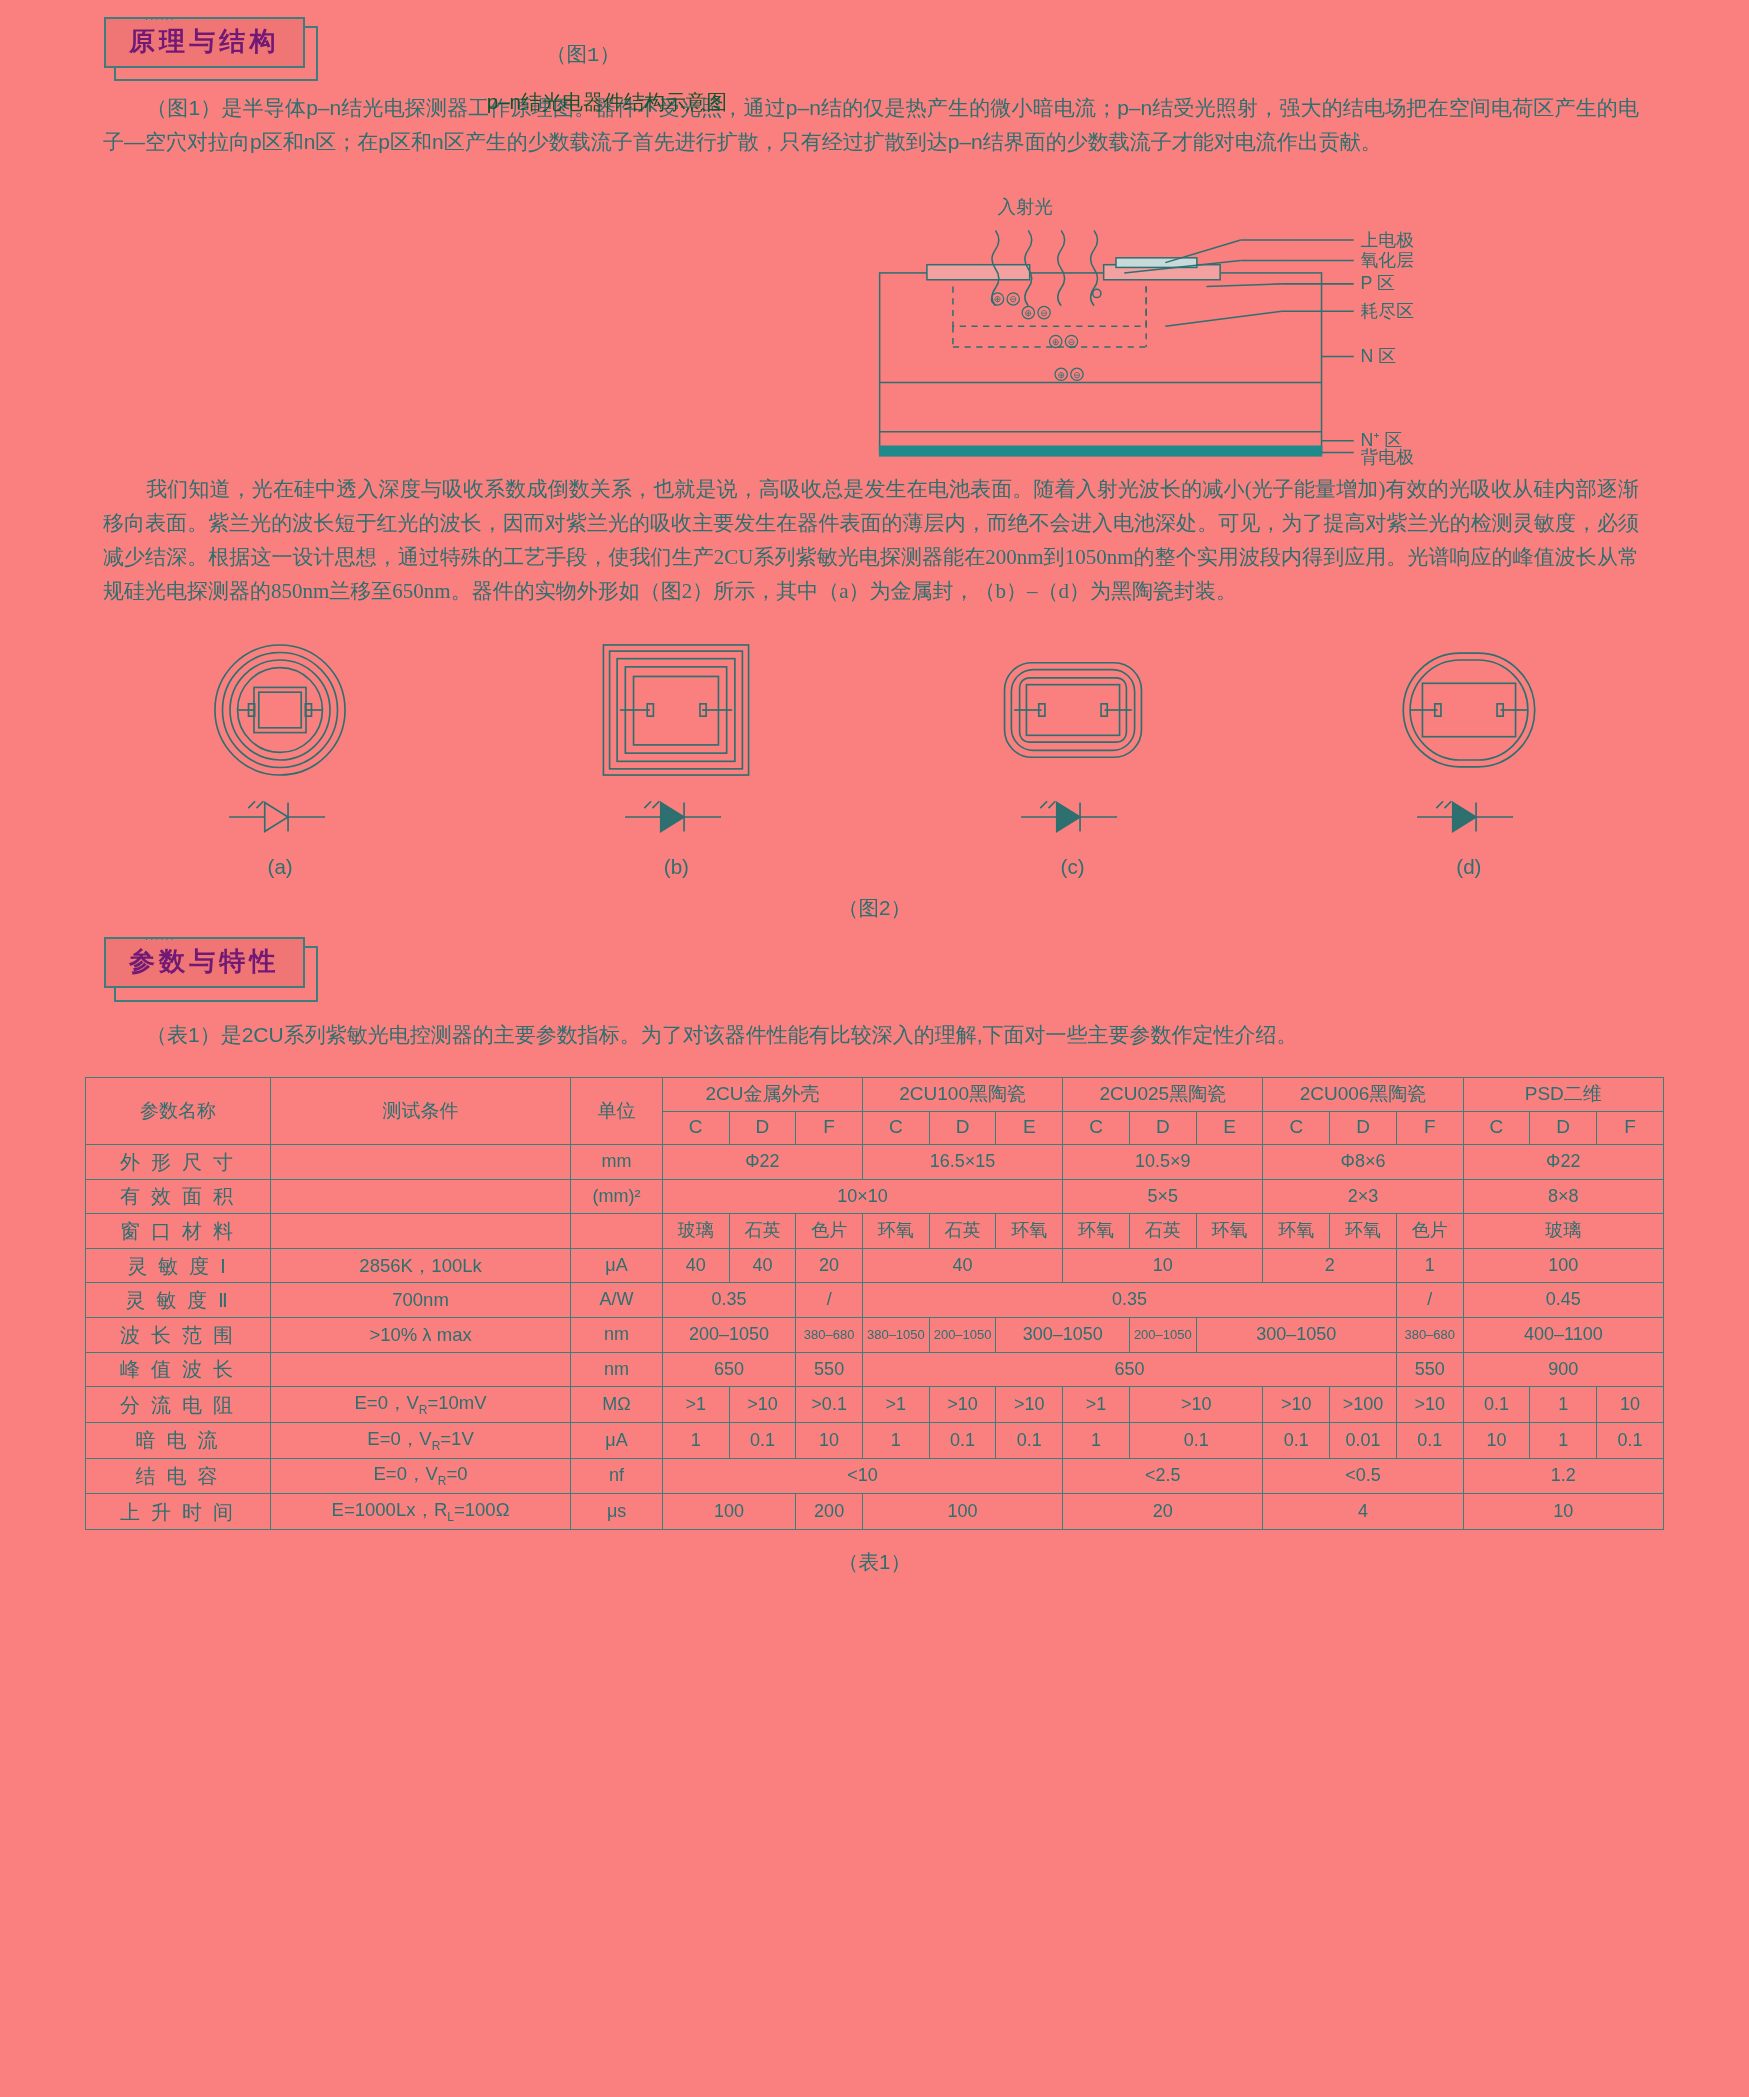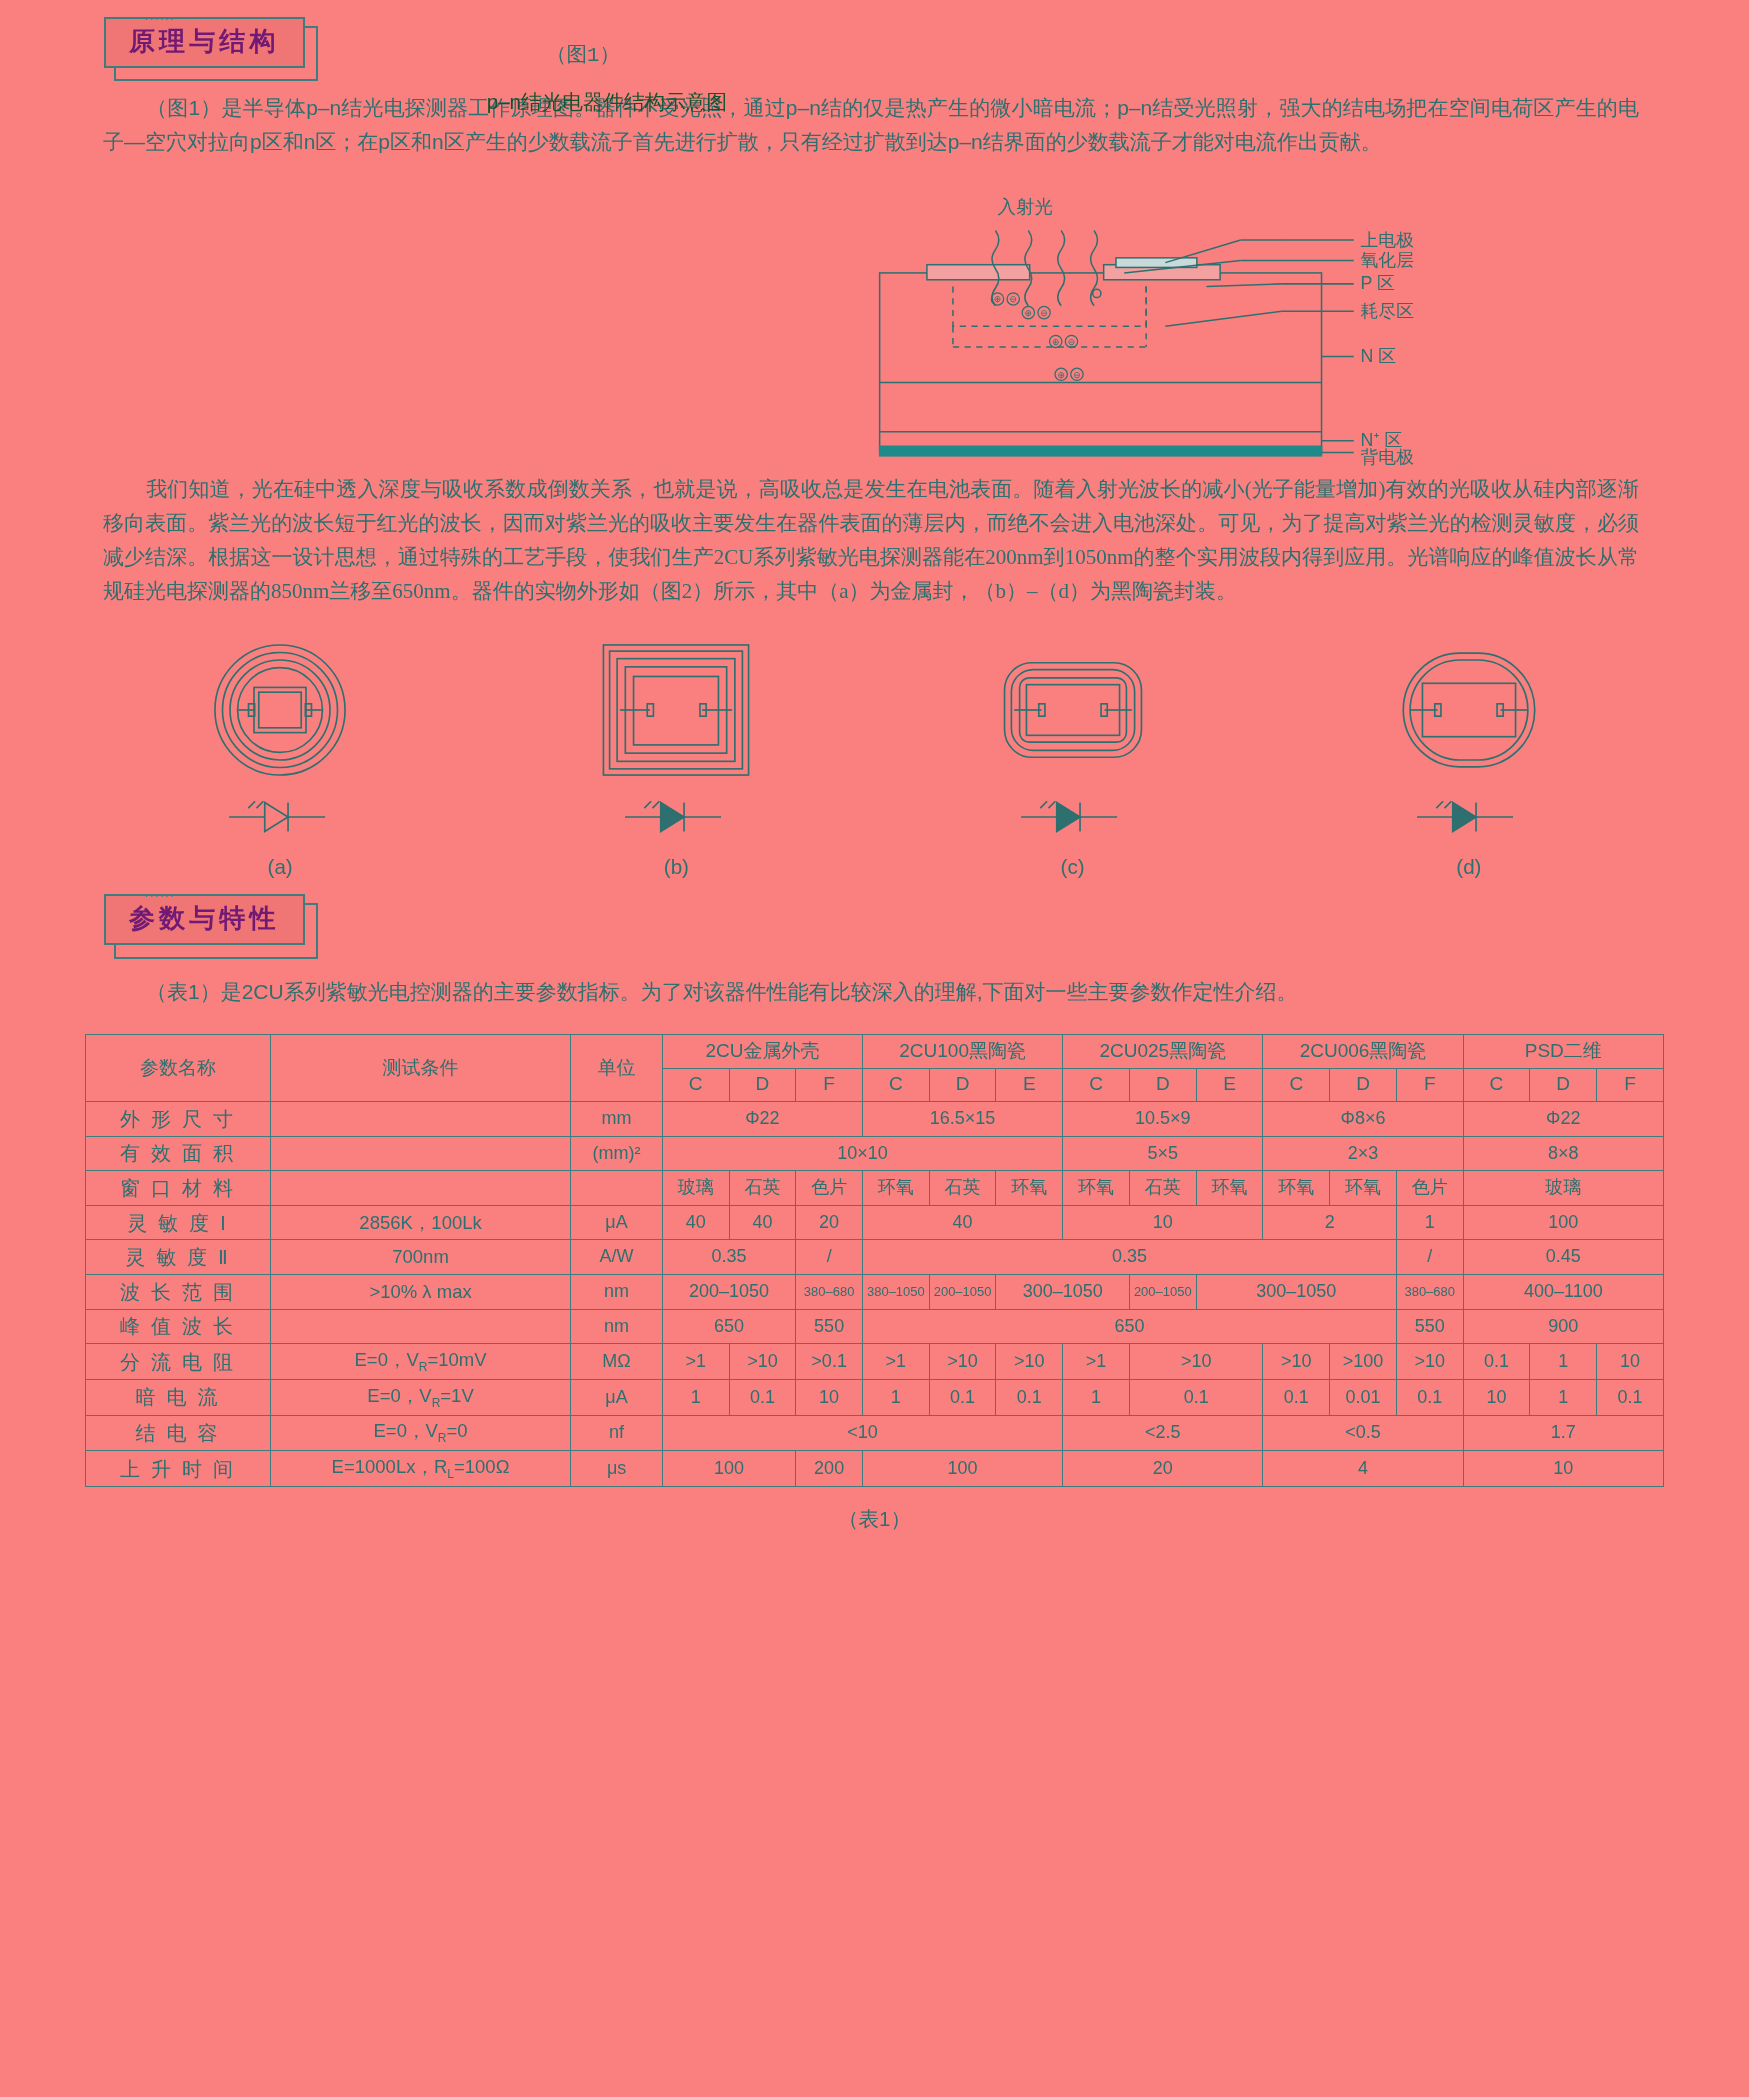--- a/index.html
+++ b/index.html
@@ -363,20 +363,21 @@
             <line x1="38" y1="22" x2="48" y2="12"></line>
             <line x1="50" y1="22" x2="60" y2="12"></line>
           </g>
         </svg>
       </div>
       <div class="lab">(d)</div>
     </div>
 
   </div>
 
+  <div class="fig2cap">（图2）</div>
 
   
   <div class="sec-head" style="margin-top:15px;">
     <div class="shadow"></div>
     <div class="bar">参数与特性</div>
     <div class="dots">......</div>
   </div>
 
   
   <p class="para" style="margin-top:30px;"><span class="ind"></span><span>（表1）是2CU系列紫敏光电控测器的主要参数指标。为了对该器件性能有比较深入的理解,下面对一些主要参数作定性介绍。</span></p>
@@ -535,21 +536,21 @@
           <td>1</td>
           <td>0.1</td>
         </tr>
         <tr>
           <td class="name">结  电  容</td>
           <td class="cond">E=0，V<sub>R</sub>=0</td>
           <td>nf</td>
           <td colspan="6">&lt;10</td>
           <td colspan="3">&lt;2.5</td>
           <td colspan="3">&lt;0.5</td>
-          <td colspan="3">1.7</td>
+          <td colspan="3">1.2</td>
         </tr>
         <tr>
           <td class="name">上 升 时 间</td>
           <td class="cond">E=1000Lx，R<sub>L</sub>=100Ω</td>
           <td>μs</td>
           <td colspan="2">100</td>
           <td>200</td>
           <td colspan="3">100</td>
           <td colspan="3">20</td>
           <td colspan="3">4</td>

